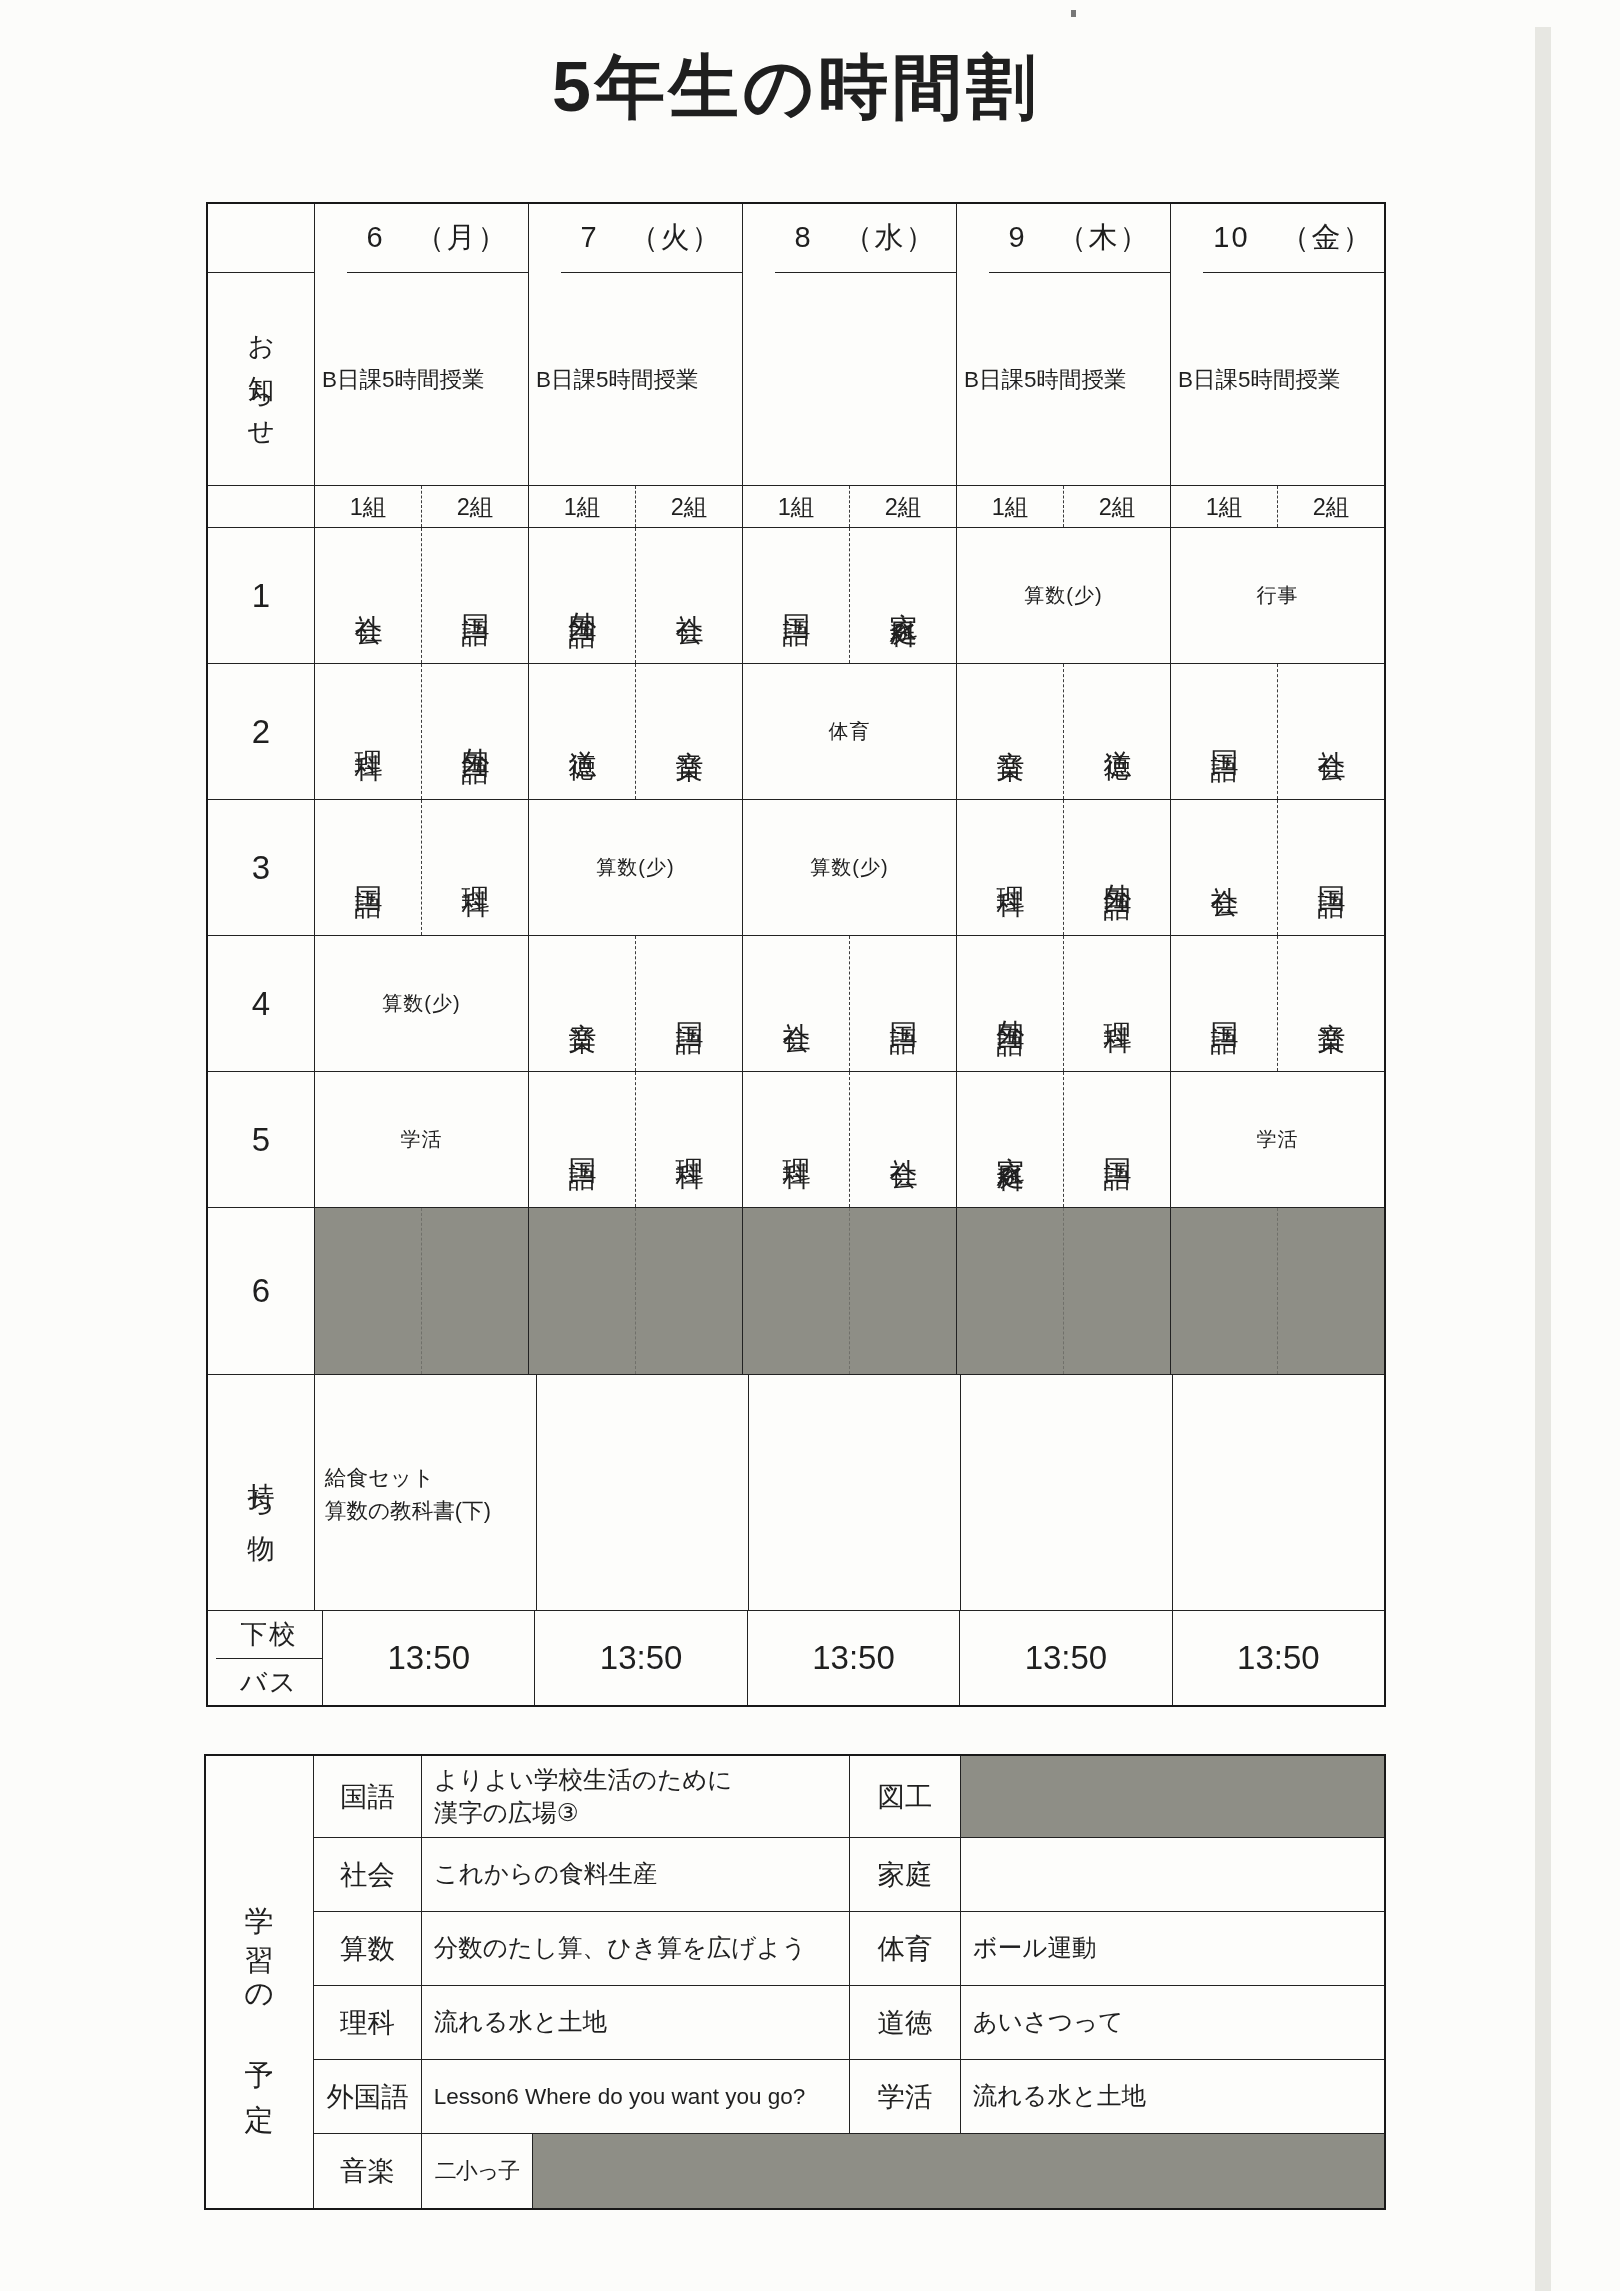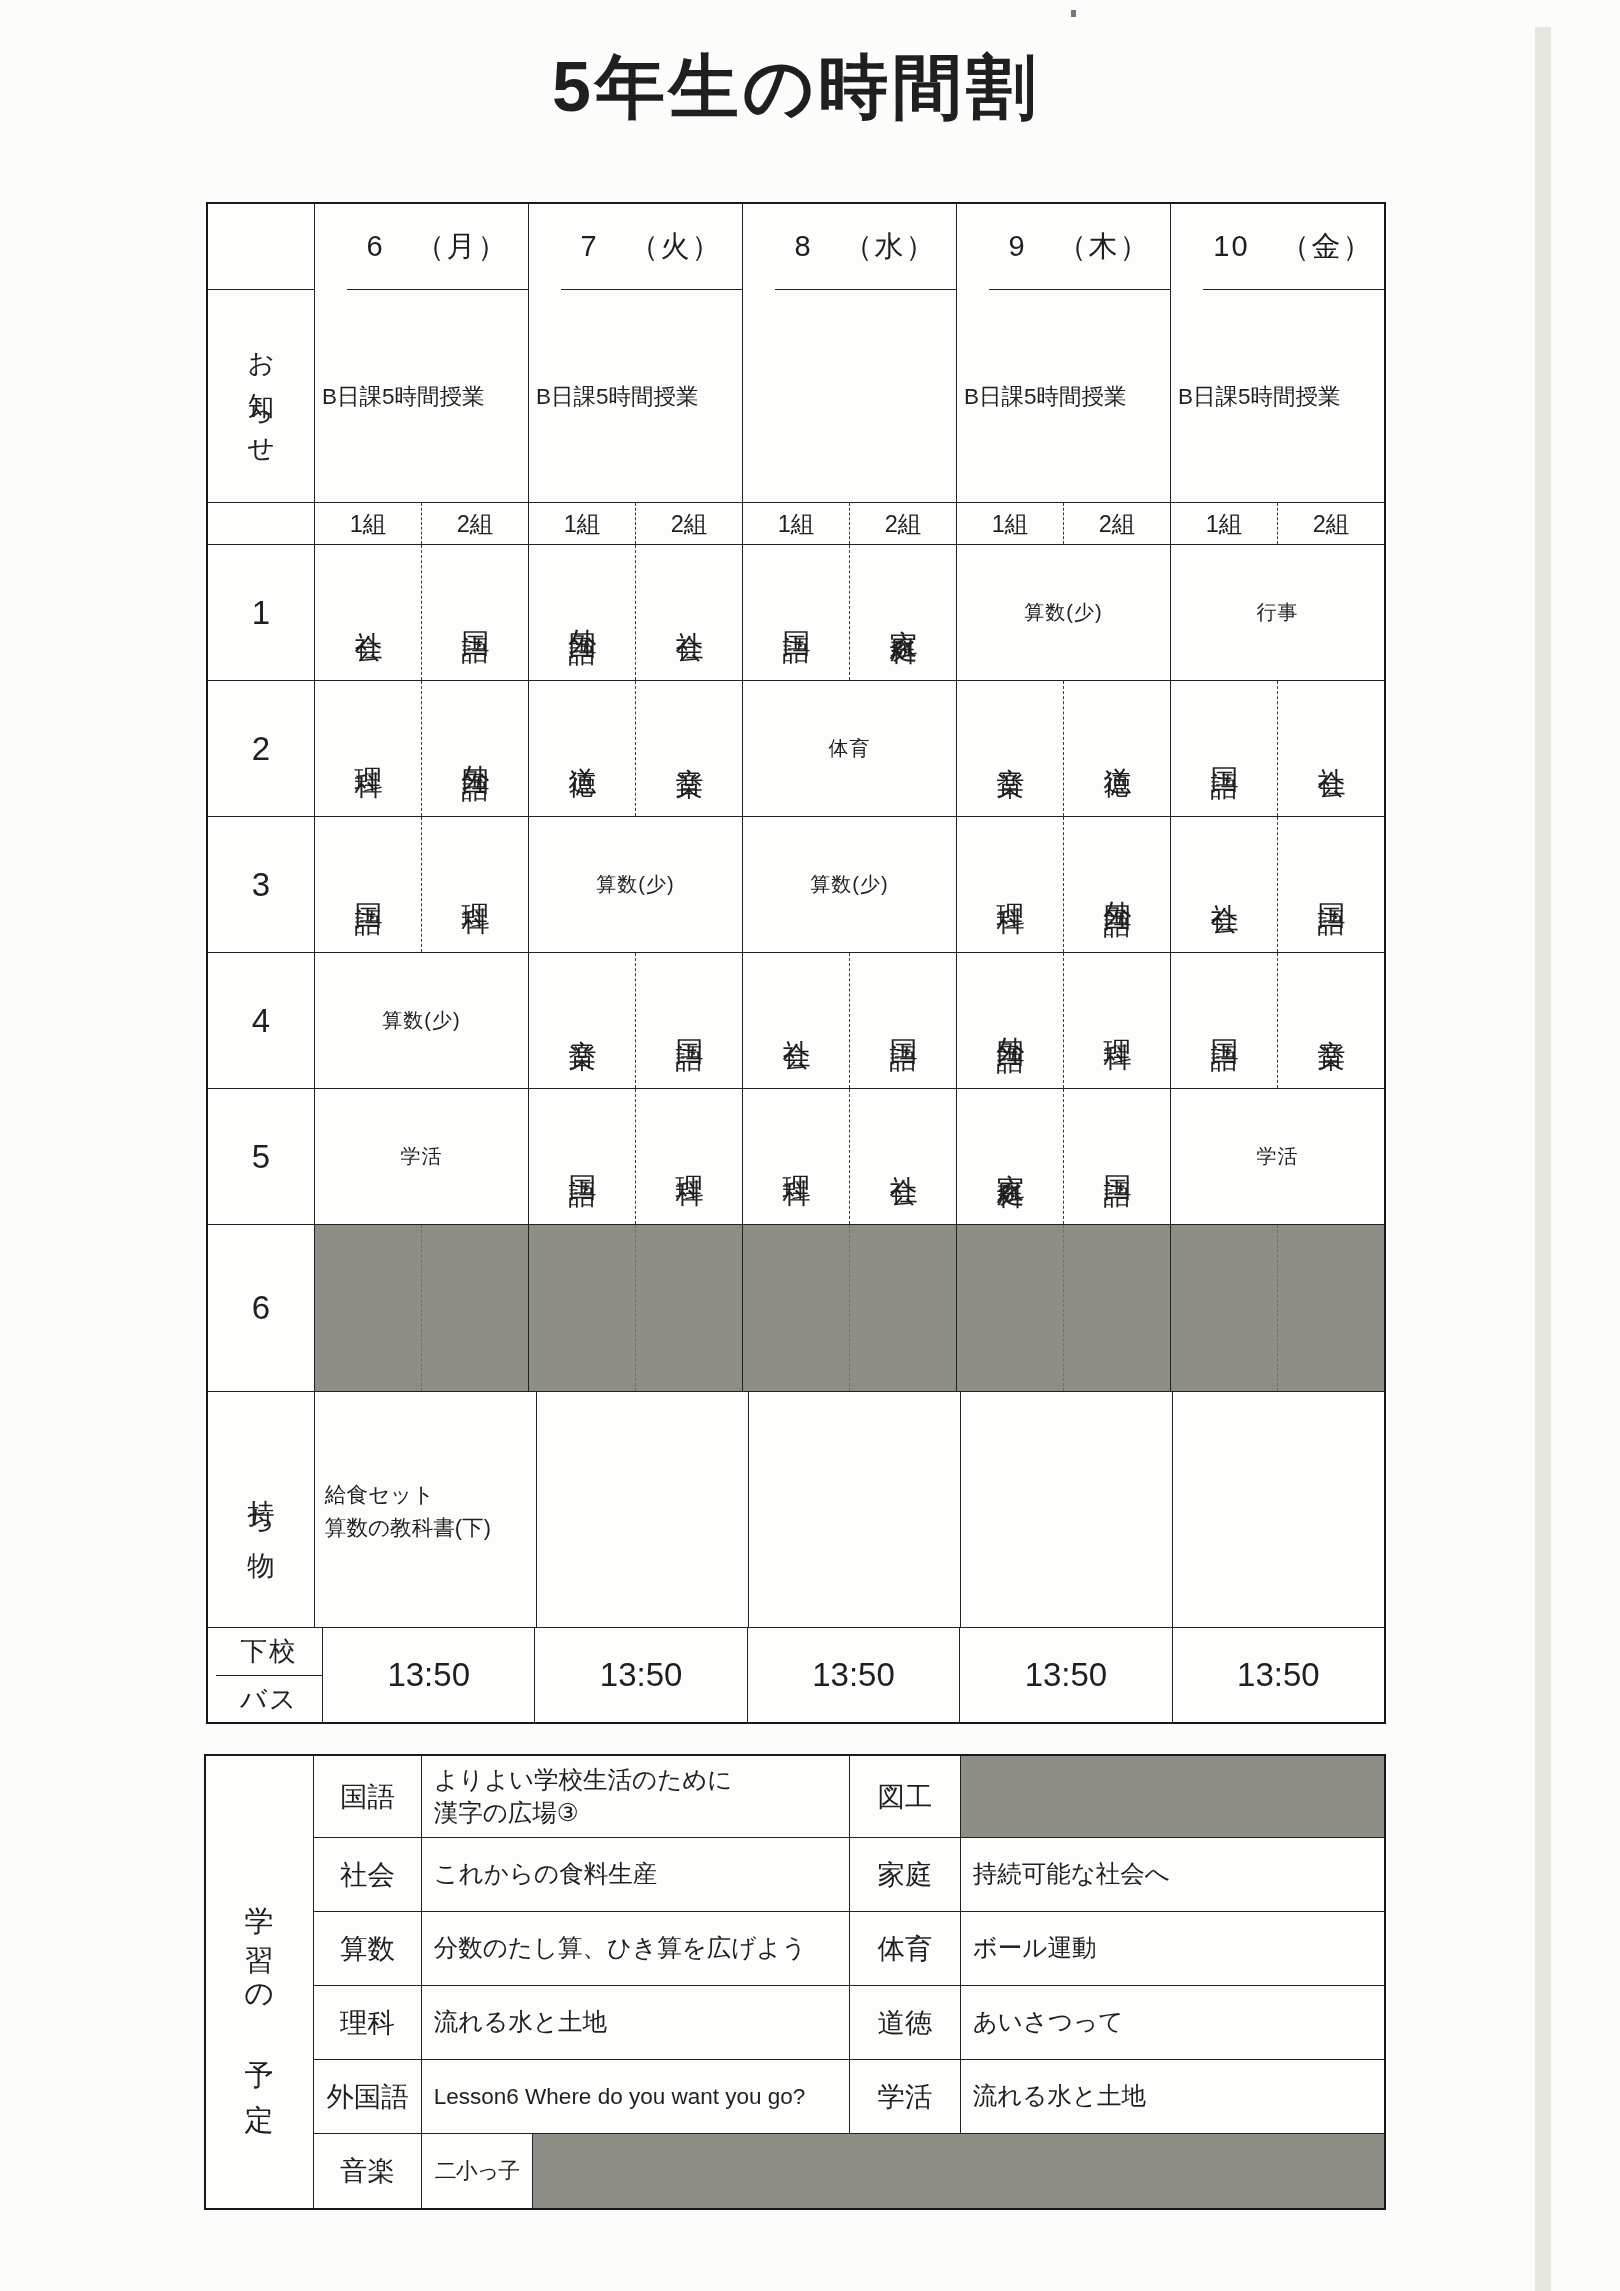--- a/index.html
+++ b/index.html
@@ -25,21 +25,21 @@
     display:flex; flex-direction:column;
   }
   .row { display:flex; width:100%; }
   .row .cell { border-right:1.6px solid #222; border-bottom:1.6px solid #222; }
   .row .cell:last-child { border-right:none; }
   .row:last-child .cell { border-bottom:none; }
 
   .lbl { width:107px; flex:0 0 107px; display:flex; align-items:center; justify-content:center; }
   .day { flex:1 1 0; position:relative; }
 
-  .r-hdr { height:86px;gap:32px; }
+  .r-hdr { height:69px;gap:32px; }
   .r-notice { height:213px; }
   .r-grp { height:42px; }
   .r-period { height:136px; }
   .r-p6 { height:167px; }
   .r-bel { height:236px; }
   .r-dis { height:94px; }
 
   .hdr-cell { display:flex; align-items:center; justify-content:center;
     font-size:29px; letter-spacing:2px; }
 
@@ -376,21 +376,20 @@
           <div>漢字の広場③</div>
         </div>
         <div class="plan-subj right">図工</div>
         <div class="plan-content rightmost gray"></div>
       </div>
 
       <div class="plan-row">
         <div class="plan-subj">社会</div>
         <div class="plan-content">これからの食料生産</div>
         <div class="plan-subj right">家庭</div>
-        <div class="plan-content rightmost">持続可能な社会へ</div>
       </div>
 
       <div class="plan-row">
         <div class="plan-subj">算数</div>
         <div class="plan-content">分数のたし算、ひき算を広げよう</div>
         <div class="plan-subj right">体育</div>
         <div class="plan-content rightmost">ボール運動</div>
       </div>
 
       <div class="plan-row">

